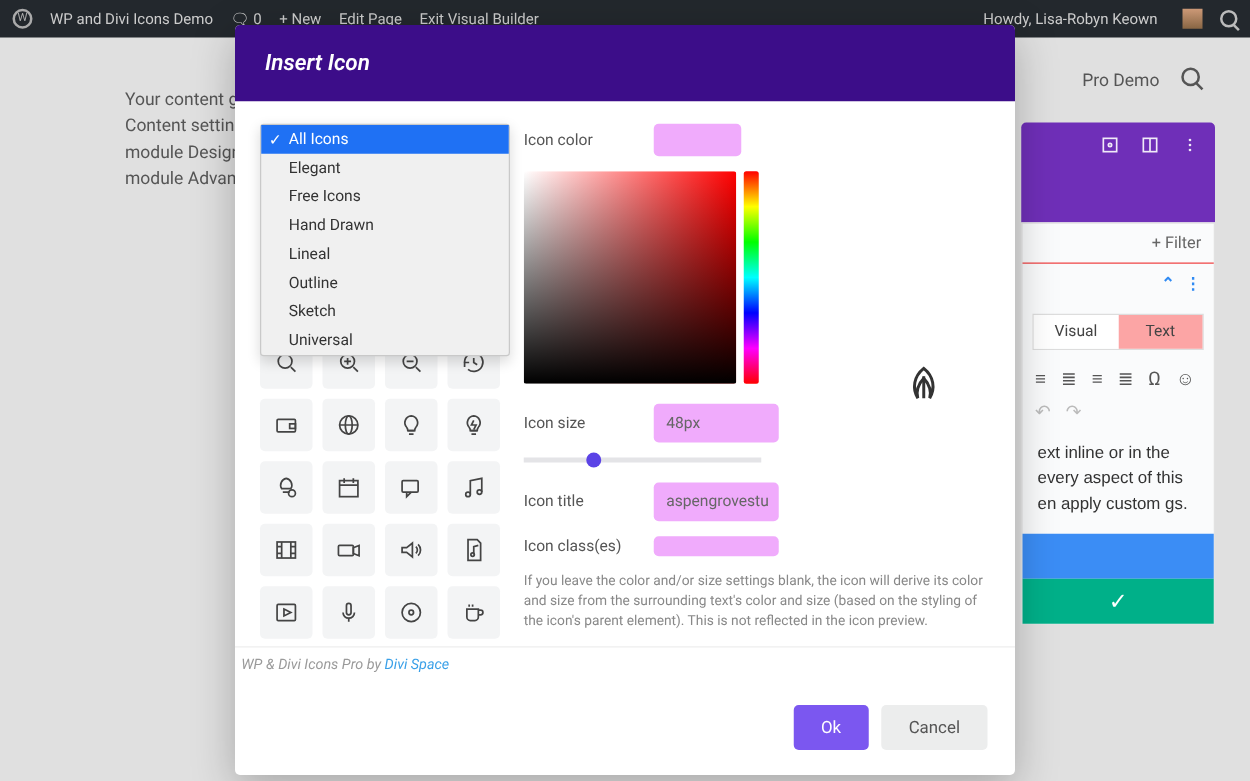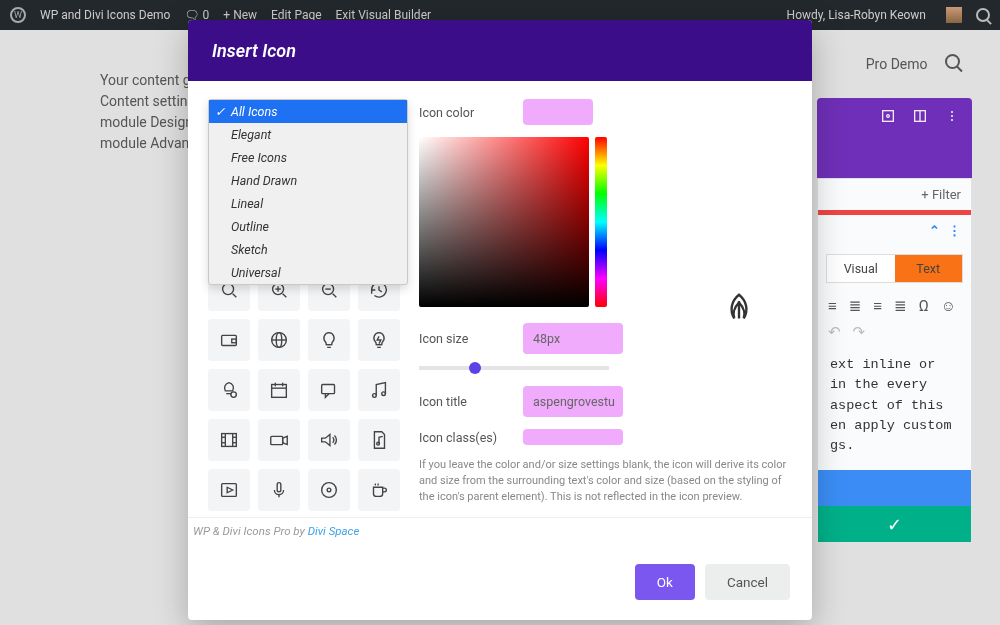--- a/index.html
+++ b/index.html
@@ -17,43 +17,43 @@
 
 .page-content { position:absolute; top:30px; left:0; right:0; bottom:0; padding: 40px 100px; color:#555; font-size:14px; line-height:1.5; }
 .page-content .topright { position:absolute; top:24px; right:40px; color:#555; }
 .search-right { display:inline-block; width:15px;height:15px;border:2px solid #555;border-radius:50%; position:relative; margin-left:14px;}
 .search-right::after{content:"";width:7px;height:2px;background:#555;position:absolute;bottom:-3px;right:-5px;transform:rotate(45deg);}
 
 .purple-strip { position:absolute; top:98px; right:28px; width:155px; height:80px; background:#6f2fb8; border-radius:4px 4px 0 0; display:flex; justify-content:flex-end; align-items:flex-start; padding:10px 12px; gap:16px; }
 .purple-strip .pi { width:16px; height:16px; color:#fff; opacity:.9; }
 
 .side-panel { position:absolute; top:178px; right:28px; width:155px; background:#fafbfc; border:1px solid #e2e2e2; font-size:13px; color:#444; }
-.side-panel .filter { text-align:right; padding:8px 10px; border-bottom:5px solid #ef4444; color:#666; }
+.side-panel .filter { text-align:right; padding:8px 10px; border-bottom:1px solid #ef4444; color:#666; }
 .side-panel .chev-row { display:flex; justify-content:flex-end; gap:8px; padding:8px 10px; color:#2f8af3; font-weight:bold; }
 .side-panel .tabs { display:flex; border:1px solid #ddd; margin:8px; }
-.side-panel .tabs div { flex:1; text-align:center; padding:6px 0; font-size:12.5px; background:#f97316; }
+.side-panel .tabs div { flex:1; text-align:center; padding:6px 0; font-size:12.5px; background:#fca5a5; }
 .side-panel .tabs .active { background:#fff; }
 .side-panel .toolbar { display:flex; flex-wrap:wrap; gap:8px 12px; padding:6px 10px; font-size:15px; color:#555; }
-.side-panel .para { padding:8px 12px 14px; font-family: Liberation Mono, monospace; font-size:13.5px; line-height:1.5; color:#333; }
+.side-panel .para { padding:8px 12px 14px; font-family: Liberation Sans, sans-serif; font-size:13.5px; line-height:1.5; color:#333; }
 .check-bar { height:36px; background:#00b089; color:#fff; display:flex; align-items:center; justify-content:center; font-size:18px; }
 
 
 .modal { position:absolute; left:188px; top:20px; width:624px; background:#fff; border-radius:4px; box-shadow:0 10px 34px rgba(0,0,0,.25); overflow:visible; }
 .modal-head { background:#3c0d89; color:#fff; padding:20px 24px; font-size:18px; font-weight:600; border-radius:4px 4px 0 0;font-style:italic; }
 .modal-body { display:flex; padding:18px 20px 6px; gap:16px; }
 .left-col { width:195px; position:relative; }
 .right-col { flex:1; font-size:13px; color:#555; }
 
 .icon-grid { display:grid; grid-template-columns:repeat(4, 42px); gap:8px; margin-top:120px; }
 .icon-cell { width:42px; height:42px; background:#f3f4f5; border-radius:4px; display:flex; align-items:center; justify-content:center; color:#444; }
 .icon-cell svg { width:22px; height:22px; stroke:#444; fill:none; stroke-width:1.5; }
 
 
 .dropdown { position:absolute; top:0; left:0; width:200px; background:#f0f0f0; border:1px solid #c9c9c9; border-radius:3px; font-size:12.5px; color:#333; box-shadow:0 4px 10px rgba(0,0,0,.15); z-index:5; }
-.dropdown .dd-item { padding:4px 10px 4px 22px; position:relative; cursor:default;font-style:italic; }
+.dropdown .dd-item { padding:4px 10px 4px 22px; position:relative; cursor:default; }
 .dropdown .dd-item.selected { background:#1f71f4; color:#fff; }
 .dropdown .dd-item.selected::before { content:"✓"; position:absolute; left:6px; }
 
 .form-row { display:flex; align-items:center; gap:14px; margin-bottom:12px; }
 .form-row label { width:90px; font-size:12.5px; color:#555; }
 .field-box { background:#f0abfc; border-radius:4px; padding:8px 10px; font-size:12.5px; color:#666; width:100px; }
 
 .color-area { display:flex; gap:6px; margin:2px 0 16px; }
 .sat-box { width:170px; height:170px; position:relative; border-radius:2px;
   background: linear-gradient(to top, #000, rgba(0,0,0,0)), linear-gradient(to right, #fff, #ff0000); }

